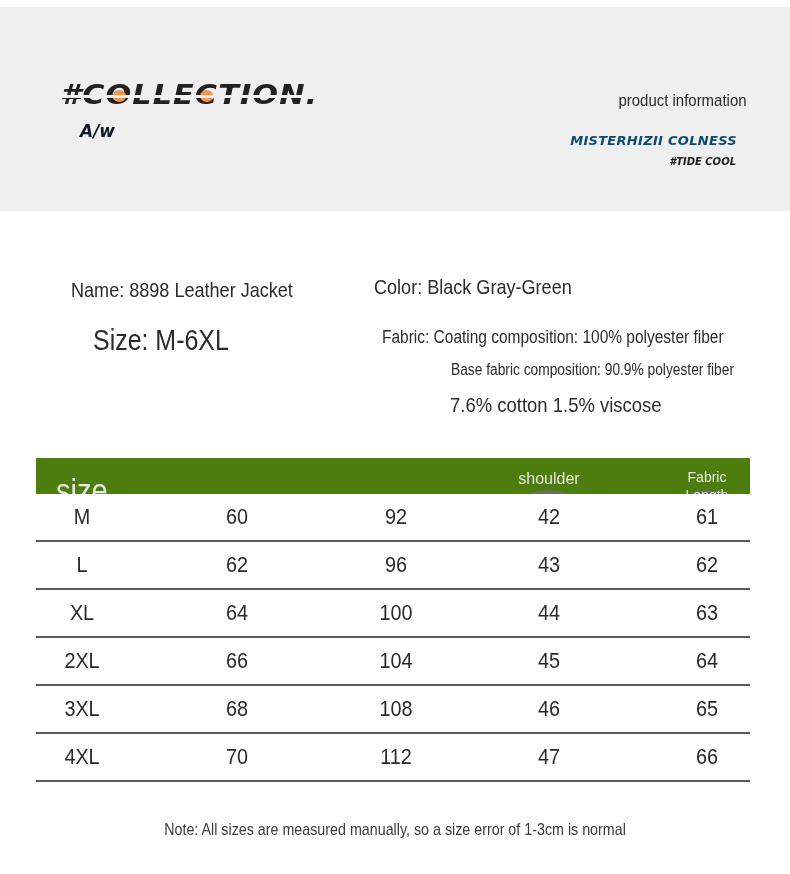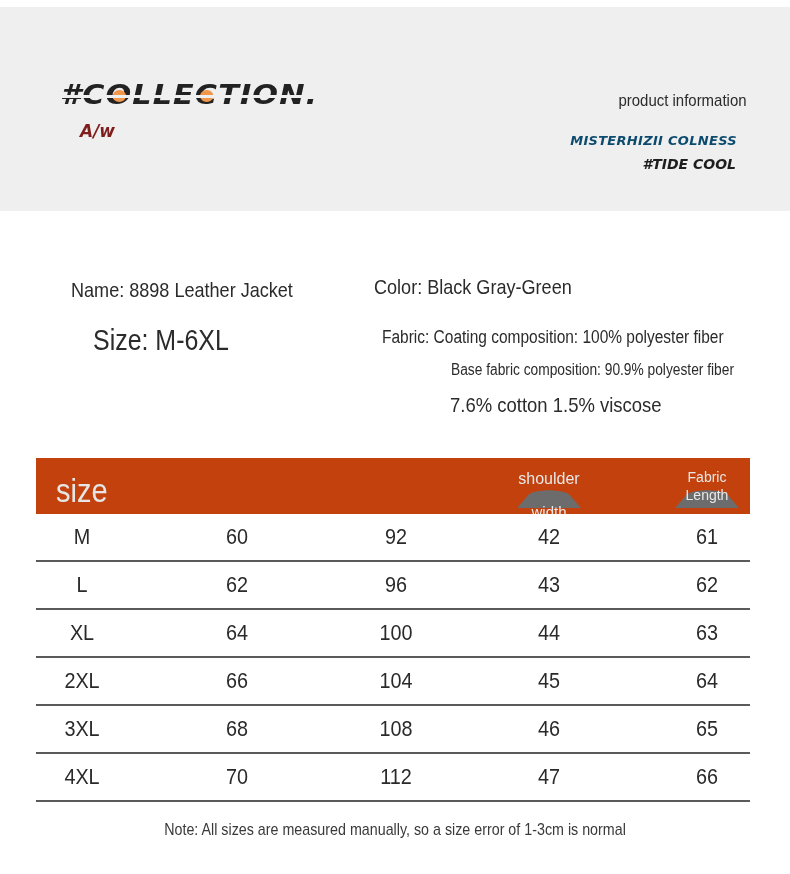--- a/index.html
+++ b/index.html
@@ -22,54 +22,54 @@
       content: ""; position: absolute; left: 50%; top: 50%;
       width: 12px; height: 12px; margin-left: -6px; margin-top: -5px;
       border-radius: 50%; background: var(--accent, #f0974a);
     }
     .logo .stripe {
       position: absolute; left: 0; right: 0; top: 52%; height: 3px; background: #efefef;
     }
     .aw {
       position: absolute; left: 80px; top: 114px;
       font-family: "DejaVu Sans", sans-serif; font-weight: bold; font-style: italic;
-      font-size: 17px; color: #7f1d1d;
+      font-size: 17px; color: #0f172a;
     }
     .newlook {
       position: absolute; left: 77px; top: 135px;
       font-family: "DejaVu Sans", sans-serif; font-weight: bold; font-style: italic;
       font-size: 17px; color: #222; letter-spacing: 0.5px;
     }
     .prod-info {
       position: absolute; right: 43px; top: 84px;
       font-family: "Liberation Sans", sans-serif; font-size: 17px; color: #2b2b2b;
       transform: scaleX(0.88); transform-origin: right center;
     }
     .brand {
       position: absolute; right: 53px; top: 126px;
       font-family: "DejaVu Sans", sans-serif; font-weight: bold; font-style: italic;
       font-size: 13px; color: #0c4a6e; letter-spacing: 0.3px;
     }
     .tide {
       position: absolute; right: 54px; top: 149px;
       font-family: "DejaVu Sans", sans-serif; font-weight: bold; font-style: italic;
-      font-size: 14px; color: #1e1e1e;
+      font-size: 10px; color: #1e1e1e;
     }
 
     .info { position: absolute; font-family: "Liberation Sans", sans-serif; color: #2b2b2b; white-space: nowrap; transform-origin: left center; }
     .name { left: 71px; top: 278px; font-size: 21px; transform: scaleX(0.86); }
     .size-range { left: 93px; top: 324px; font-size: 29px; transform: scaleX(0.86); }
     .color { left: 374px; top: 275px; font-size: 21px; transform: scaleX(0.86); }
     .fabric1 { left: 382px; top: 327px; font-size: 18px; transform: scaleX(0.86); }
     .fabric2 { left: 451px; top: 361px; font-size: 16px; transform: scaleX(0.86); }
     .fabric3 { left: 450px; top: 393px; font-size: 21px; transform: scaleX(0.88); }
 
     .size-table { position: absolute; left: 36px; top: 458px; width: 714px; }
     .thead {
-      position: relative; height: 56px; background: #c2410c; overflow: hidden;
+      position: relative; height: 36px; background: #4d7c0f; overflow: hidden;
     }
     .th { position: absolute; top: 0; height: 50px; text-align: center; color: #e8e8e8; font-family: "Liberation Sans", sans-serif; }
     .th .hill {
       position: absolute; left: 50%; bottom: 0; width: 64px; height: 18px; margin-left: -32px;
       background: #6c6c6c; border-radius: 32px 32px 0 0 / 18px 18px 0 0;
       clip-path: polygon(0 100%, 22% 10%, 50% 0, 78% 10%, 100% 100%);
     }
     .th .l1, .th .l2 { position: relative; display: block; white-space: nowrap; }
     .th-size { left: 0; width: 95px; }
     .th-size .big { position: absolute; left: 20px; top: 14px; font-size: 33px; color: #e6e6e6; transform: scaleX(0.88); transform-origin: left center; }

